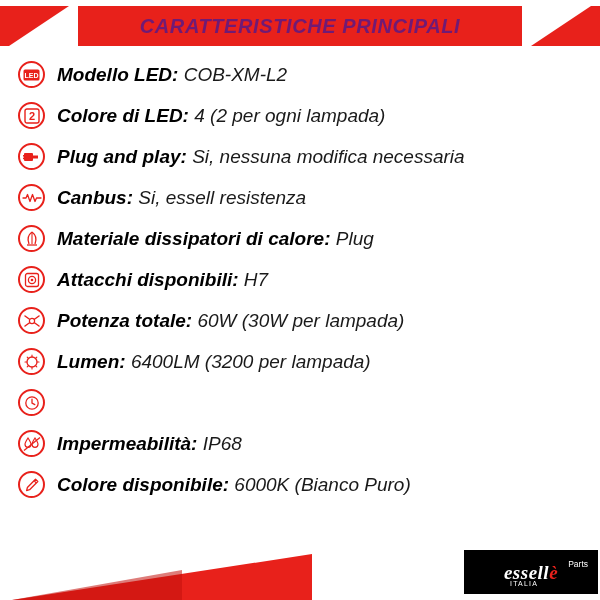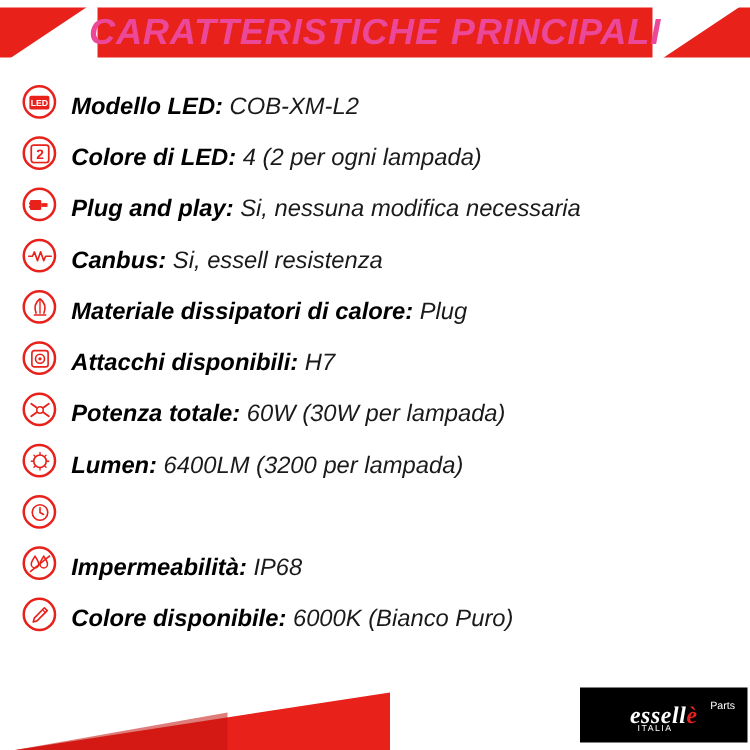--- a/index.html
+++ b/index.html
@@ -58,39 +58,39 @@
     border-color: #ffffff transparent transparent transparent;
   }
   .header-title {
     position: absolute;
     left: 0;
     top: 0;
     width: 600px;
     height: 52px;
     line-height: 52px;
     text-align: center;
-    color: #ec4899;
-    font-size: 29px;
+    color: #701a75;
+    font-size: 20px;
     font-style: italic;
     font-weight: bold;
     letter-spacing: 0.6px;
     font-family: "Liberation Sans", sans-serif;
     white-space: nowrap;
   }
 
   
   .features {
     position: absolute;
     left: 0;
     top: 54px;
     width: 600px;
   }
   .feature-row {
     display: flex;
-    align-items: flex-end;
+    align-items: center;
     height: 41px;
     padding-left: 18px;
     box-sizing: border-box;
   }
   .icon-box {
     flex: 0 0 auto;
     width: 27px;
     height: 27px;
     border: 2px solid #e8211b;
     border-radius: 50%;

